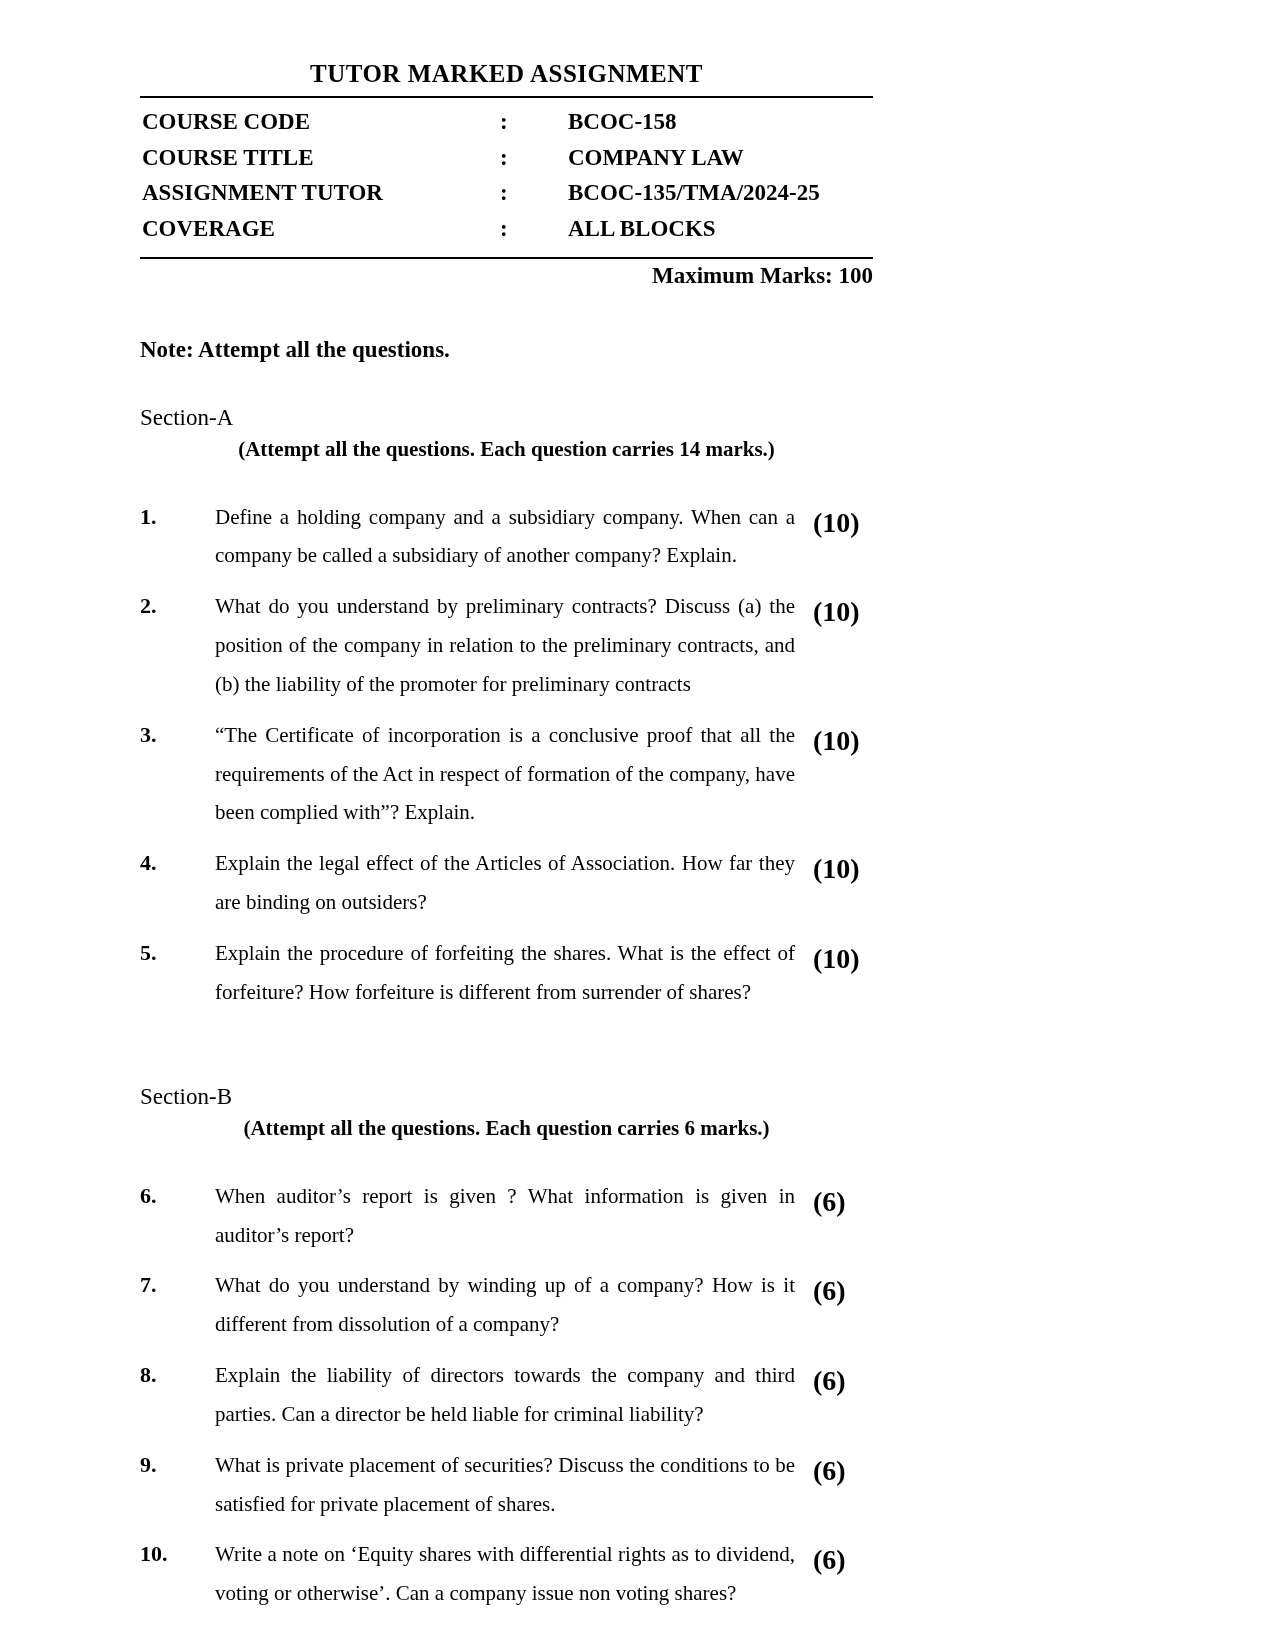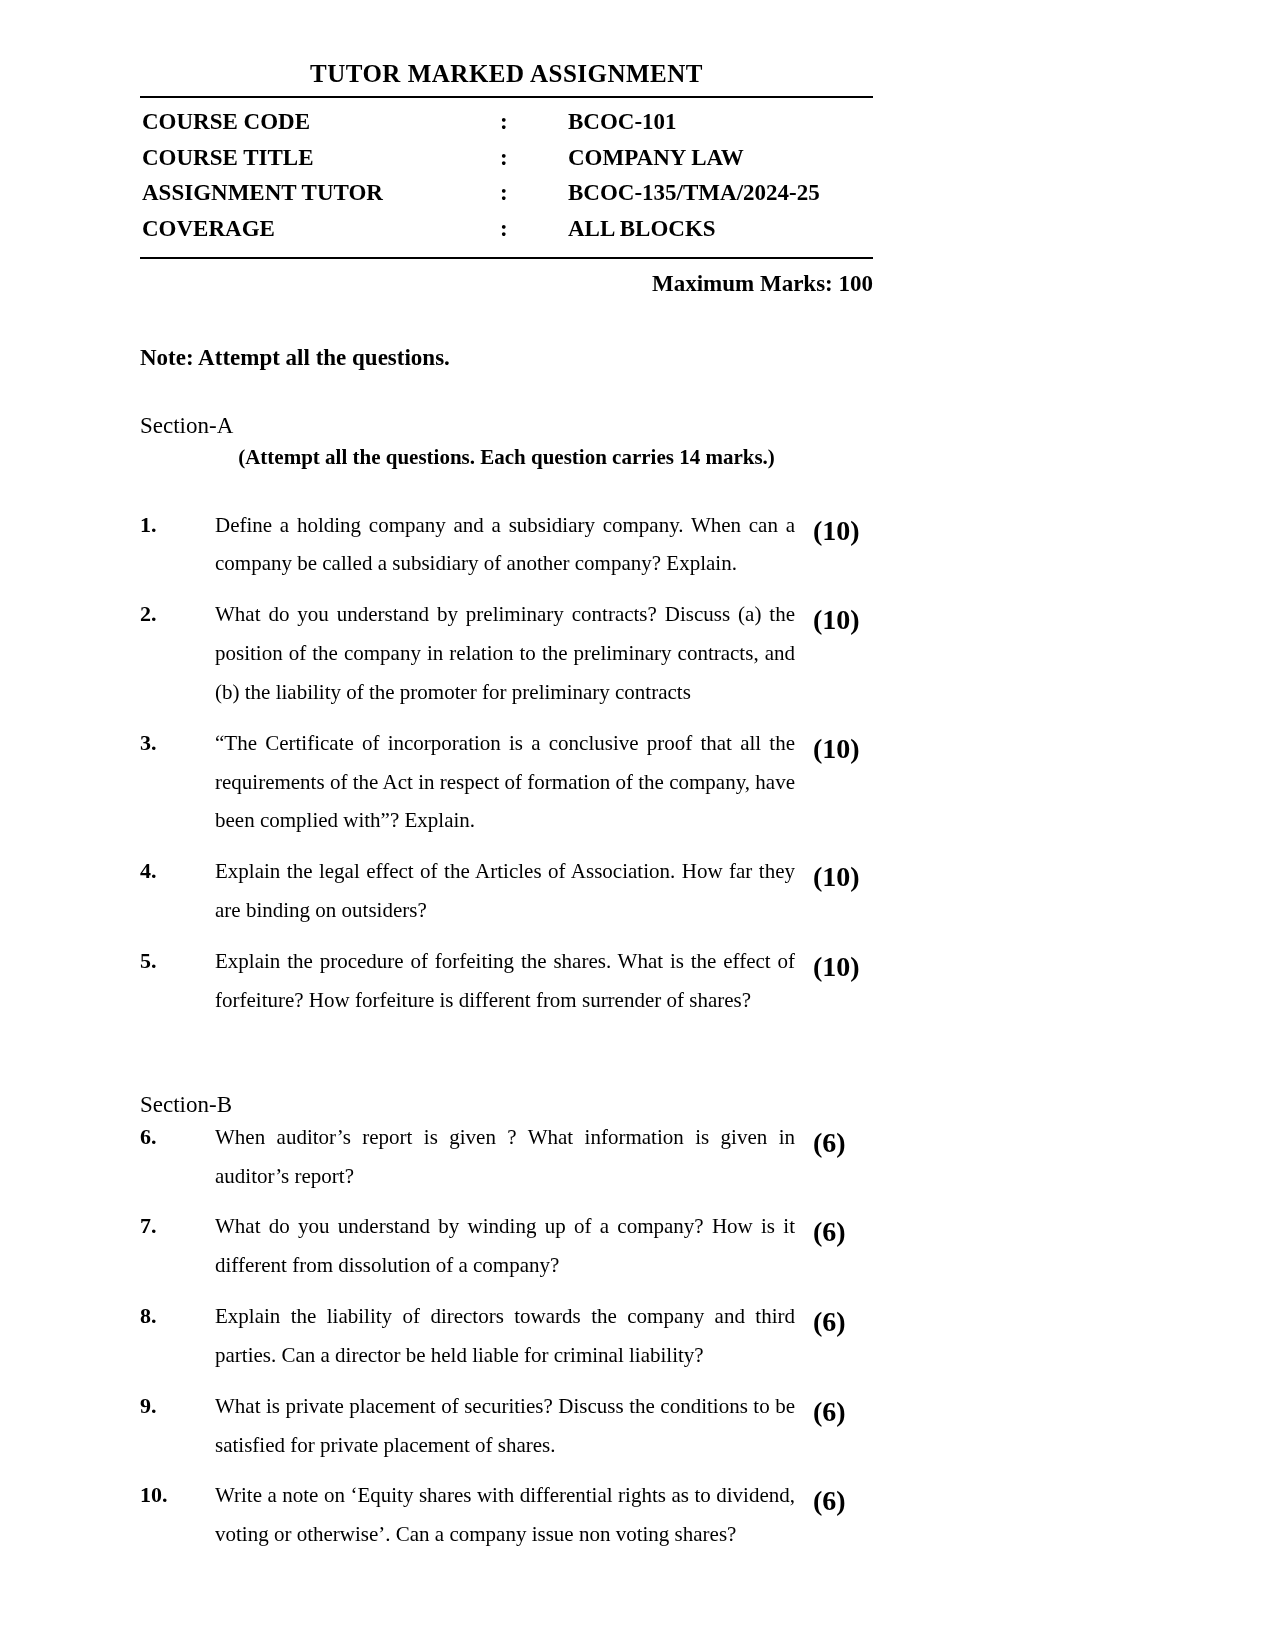--- a/index.html
+++ b/index.html
@@ -41,21 +41,21 @@
     line-height: 1.55;
   }
   .header-label { width: 358px; }
   .header-colon { width: 68px; }
   .header-value { flex: 1; }
 
   .max-marks {
     text-align: right;
     font-weight: bold;
     font-size: 23px;
-    margin-top: 12px;
+    margin-top: 4px;
   }
 
   .note {
     font-weight: bold;
     font-size: 23px;
     margin-top: 48px;
   }
 
   .section-title {
     text-align: left;
@@ -106,21 +106,21 @@
 <div class="page">
 
   <div class="doc-title">TUTOR MARKED ASSIGNMENT</div>
 
   <hr class="rule">
 
   <div class="header-table">
     <div class="header-row">
       <span class="header-label">COURSE CODE</span>
       <span class="header-colon">:</span>
-      <span class="header-value">BCOC-101</span>
+      <span class="header-value">BCOC-158</span>
     </div>
     <div class="header-row">
       <span class="header-label">COURSE TITLE</span>
       <span class="header-colon">:</span>
       <span class="header-value">COMPANY LAW</span>
     </div>
     <div class="header-row">
       <span class="header-label">ASSIGNMENT TUTOR</span>
       <span class="header-colon">:</span>
       <span class="header-value">BCOC-135/TMA/2024-25</span>
@@ -163,20 +163,21 @@
       <span class="q-marks">(10)</span>
     </div>
     <div class="question">
       <span class="q-num">5.</span>
       <span class="q-text">Explain the procedure of forfeiting the shares. What is the effect of forfeiture? How forfeiture is different from surrender of shares?</span>
       <span class="q-marks">(10)</span>
     </div>
   </div>
 
   <div class="section-title section-b-extra">Section-B</div>
+  <div class="section-subtitle">(Attempt all the questions. Each question carries 6 marks.)</div>
 
   <div>
     <div class="question">
       <span class="q-num">6.</span>
       <span class="q-text">When auditor’s report is given ? What information is given in auditor’s report?</span>
       <span class="q-marks">(6)</span>
     </div>
     <div class="question">
       <span class="q-num">7.</span>
       <span class="q-text">What do you understand by winding up of a company? How is it different from dissolution of a company?</span>

